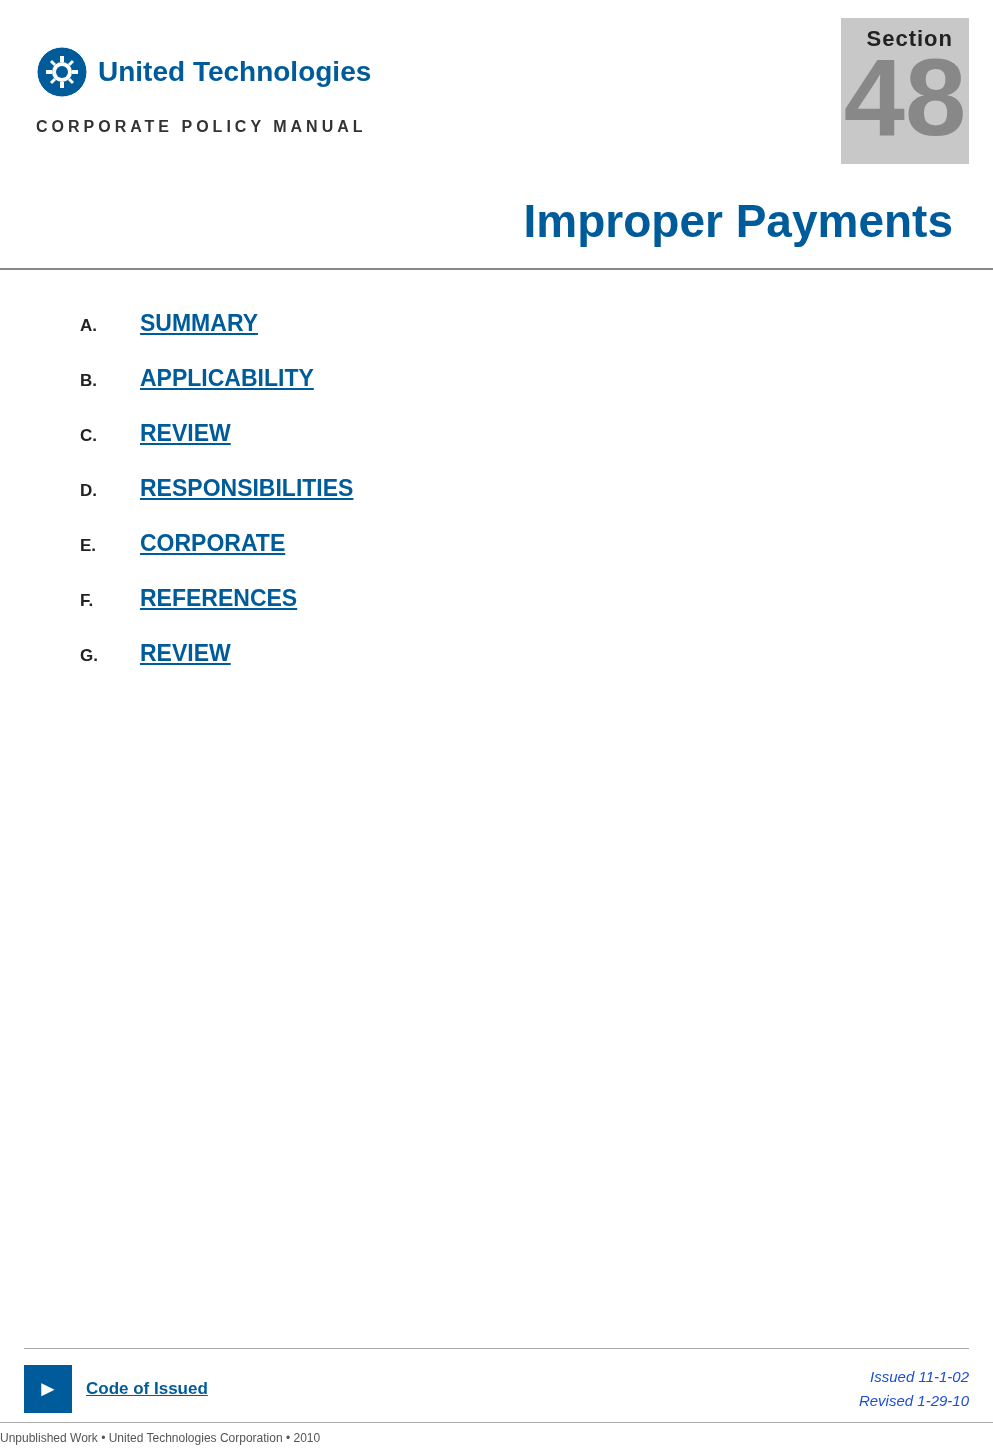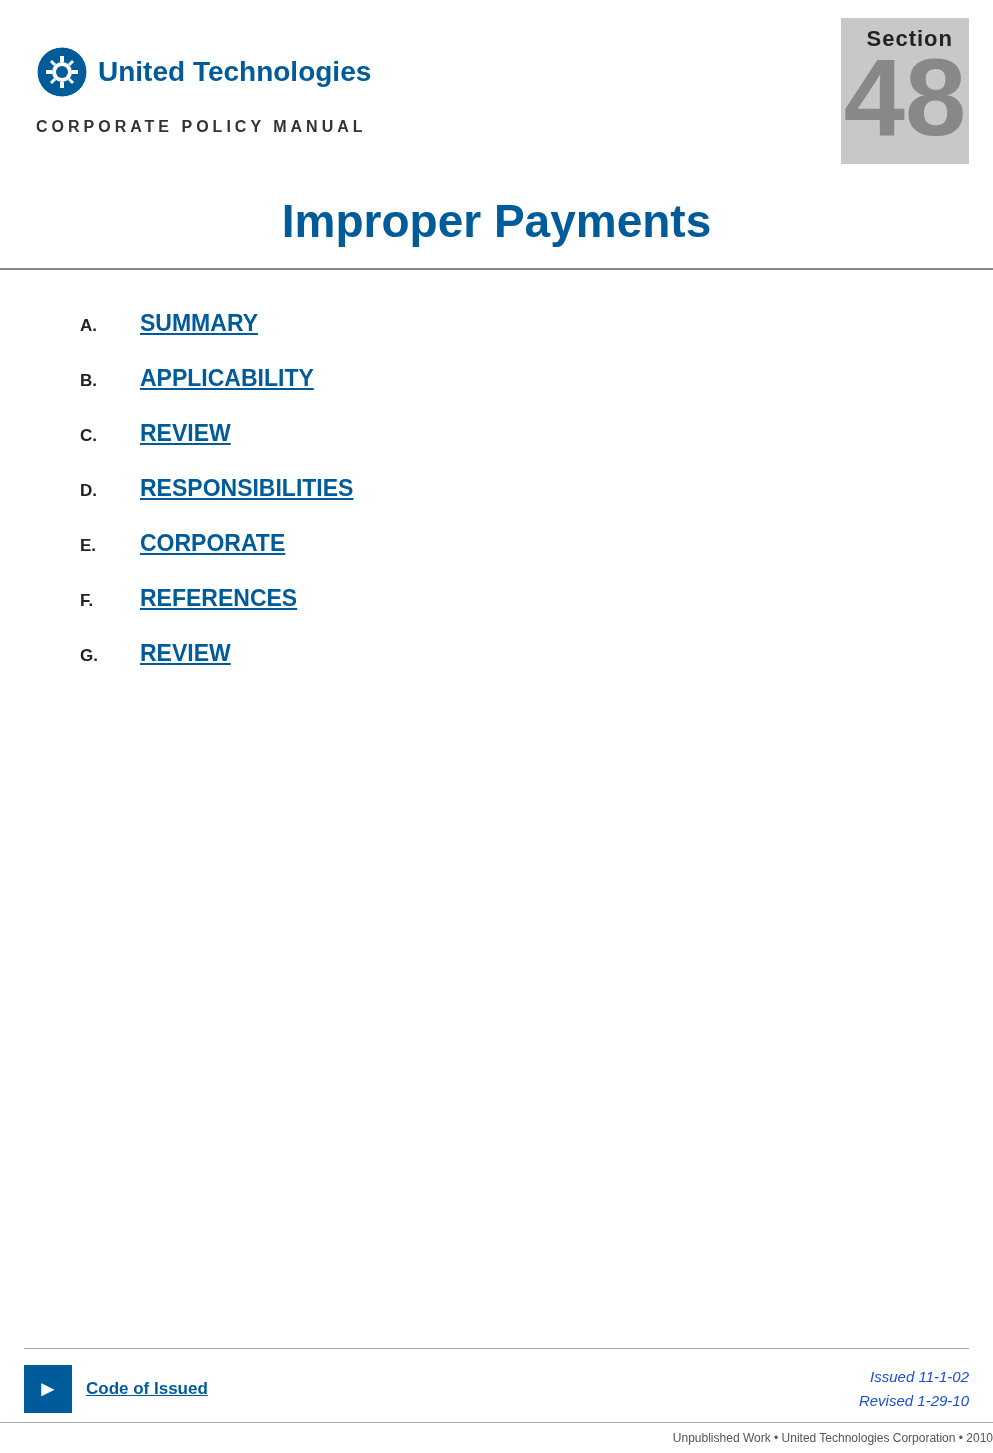--- a/index.html
+++ b/index.html
@@ -79,21 +79,21 @@
     .section-number {
       font-size: 110px;
       font-weight: bold;
       color: #888888;
       line-height: 1;
       margin-top: -10px;
     }
 
     
     .title-area {
-      text-align: center;
+      text-align: right;
       margin-top: 30px;
       padding: 0 40px 20px 40px;
       border-bottom: 2px solid #888888;
     }
 
     .main-title {
       font-size: 46px;
       font-weight: bold;
       color: #005b9a;
       font-family: Arial, Helvetica, sans-serif;
@@ -180,21 +180,21 @@
       line-height: 1.6;
     }
 
     
     .bottom-bar {
       position: absolute;
       bottom: 0;
       left: 0;
       right: 0;
       border-top: 1px solid #aaaaaa;
-      text-align: right;
+      text-align: left;
       padding: 8px 0;
       font-size: 12px;
       color: #555555;
     }
   </style>
 </head>
 <body>
 
 <div class="header">
   <div class="logo-area">

